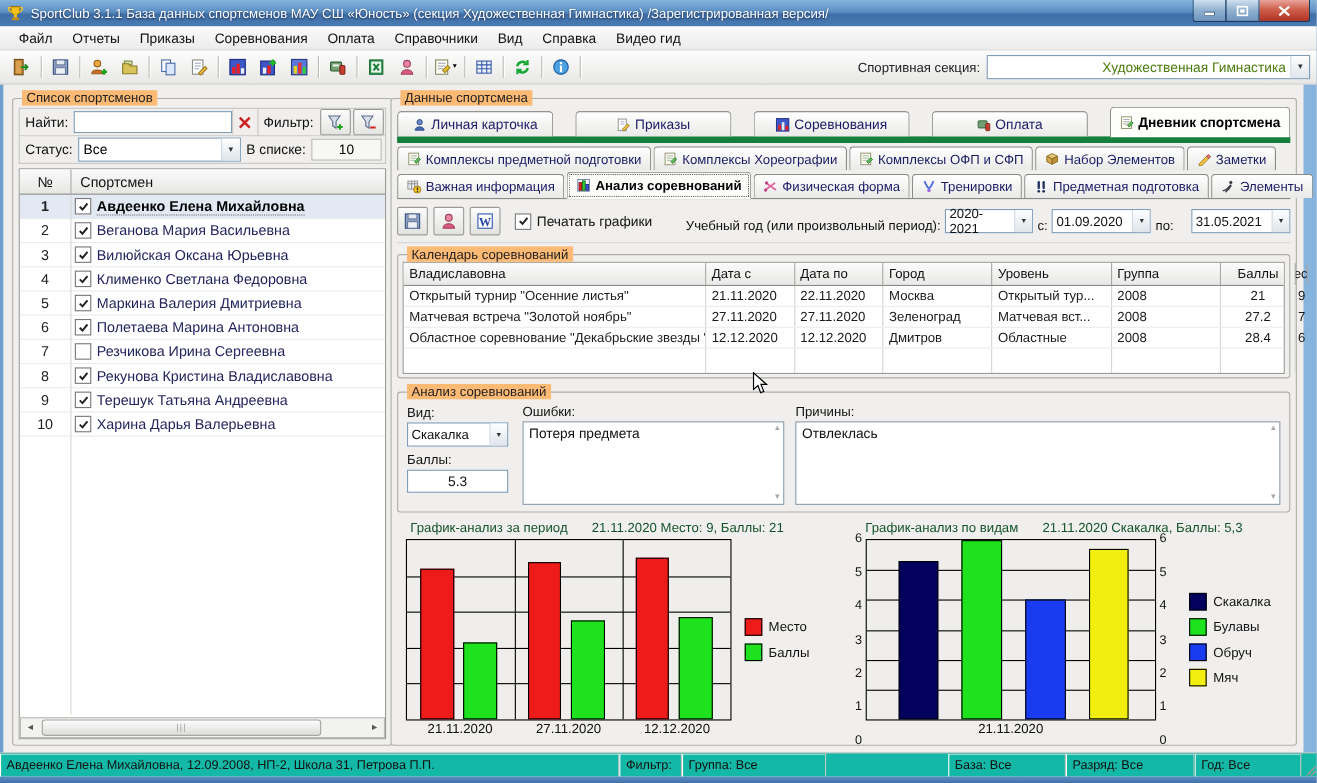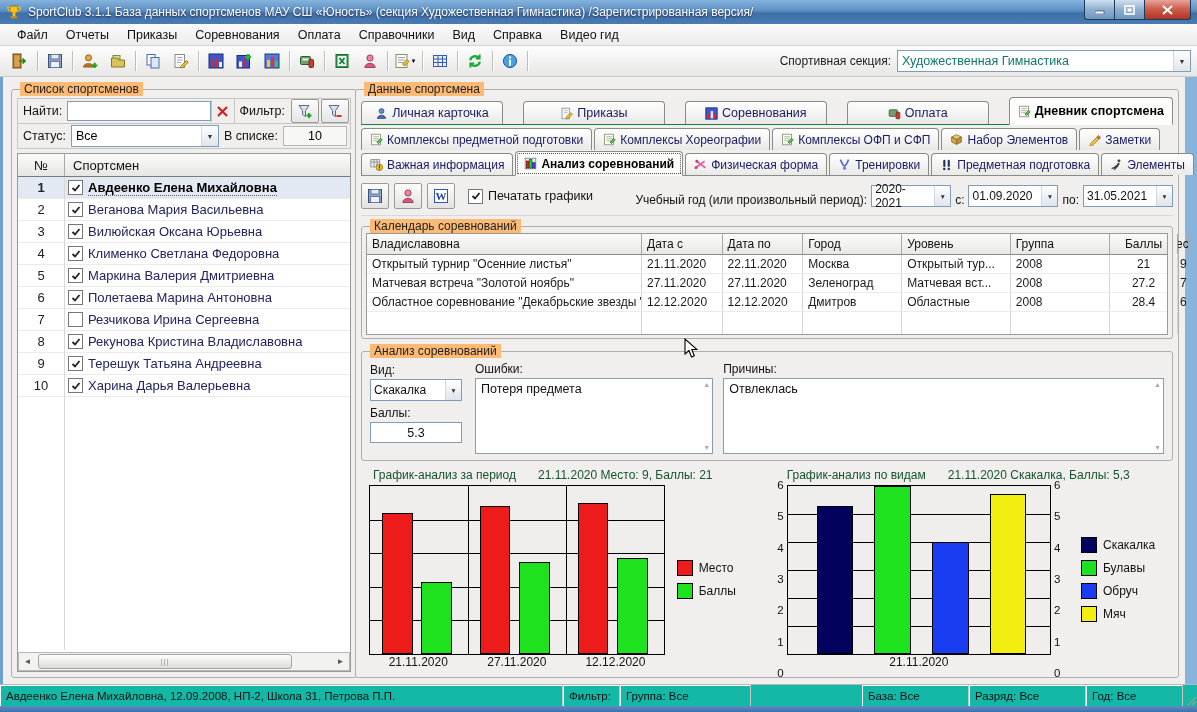--- a/index.html
+++ b/index.html
@@ -20,21 +20,21 @@
   
   .toolbar{height:30px;flex:0 0 30px;background:linear-gradient(#fdfdfd,#e7e7e5);border-bottom:1px solid #c9c9c6;display:flex;align-items:center;padding:0 6px;}
   .tb-icons{display:flex;align-items:center;height:100%;}
   .tb-btn{width:26px;height:24px;display:flex;align-items:center;justify-content:center;border:1px solid transparent;border-radius:2px;}
   .tb-sep{width:1px;height:20px;background:#bdbdba;margin:0 3px;box-shadow:1px 0 0 #fff;}
   .tb-right{margin-left:auto;display:flex;align-items:center;gap:6px;}
   .tb-right .lbl{font-size:12px;color:#222;}
   .combo{background:#fff;border:1px solid #7f9db9;height:20px;display:flex;align-items:center;}
   .combo .combo-val{flex:1;padding:0 4px;font-size:12.5px;white-space:nowrap;overflow:hidden;}
   .combo .combo-arrow{width:16px;height:100%;display:flex;align-items:center;justify-content:center;font-size:7px;color:#333;border-left:1px solid #d0d8e2;background:linear-gradient(#fefefe,#dfe5ec);}
-  .blue{color:#0f766e;}
+  .blue{color:#4d7c0f;text-align:right;}
   .section-combo{width:292px;}
   
   .main{flex:1;position:relative;border-left:3px solid #6f9fcc;border-right:12px solid #87b4dd;background:#f0efed;}
   .groupbox{position:absolute;border:1px solid #aeaeab;border-radius:3px;background:#f0efed;}
   .gb-label{position:absolute;top:-8px;left:8px;background:#fdba74;padding:0 4px;font-size:12px;color:#222;white-space:nowrap;}
   
   #gb-athletes{left:8px;top:12px;width:334px;bottom:6px;display:flex;flex-direction:column;padding:8px 5px 5px 5px;}
   .find-row,.status-row{display:flex;align-items:center;height:24px;flex:0 0 24px;border:1px solid #c6c6c3;background:#f0efed;}
   .status-row{border-top:none;}
   .find-row .lbl,.status-row .lbl{font-size:12.5px;padding:0 5px;color:#111;white-space:nowrap;}
@@ -56,21 +56,21 @@
   .a-row.sel .nm .nm-txt{border-bottom:1px dotted #666;}
   .cbx{width:13px;height:13px;flex:0 0 13px;background:#fff;border:1px solid #777;display:flex;align-items:center;justify-content:center;}
   .hscroll{height:17px;flex:0 0 17px;margin-top:2px;border:1px solid #b8b8b5;background:#f2f2f0;display:flex;align-items:center;}
   .hs-arrow{width:17px;height:100%;display:flex;align-items:center;justify-content:center;font-size:8px;color:#555;}
   .hs-track{flex:1;height:100%;position:relative;}
   .hs-thumb{position:absolute;left:2px;right:40px;top:1px;bottom:1px;border:1px solid #a5a5a2;border-radius:3px;background:linear-gradient(#fdfdfd,#dcdcda);display:flex;align-items:center;justify-content:center;color:#999;font-size:8px;letter-spacing:1px;}
   
   #gb-data{left:352px;top:12px;right:6px;bottom:6px;display:flex;flex-direction:column;padding:8px 5px 4px 5px;}
   .tab-row{display:flex;align-items:flex-end;flex:0 0 auto;}
   .tab{border:1px solid #8a8a88;border-bottom:none;border-radius:4px 4px 0 0;background:linear-gradient(#fff,#e9e9e7);display:flex;align-items:center;gap:4px;font-size:12px;color:#1b1b66;padding:0 8px;height:21px;white-space:nowrap;}
-  .tab-row1{height:26px;gap:20px;border-bottom:1px solid #15803d;}
+  .tab-row1{height:26px;gap:20px;border-bottom:6px solid #15803d;}
   .tab-row1 .tab{flex:1;justify-content:center;height:22px;font-size:12.5px;}
   .tab-row1 .tab.active{height:26px;background:#fdfdfc;font-weight:bold;color:#000;margin-bottom:-1px;border-bottom:1px solid #fdfdfc;}
   .tab-row2,.tab-row3{margin-top:2px;gap:2px;height:23px;}
   .tab-row3{border-bottom:1px solid #8a8a88;}
   .tab-row3 .tab.active{background:#fcfcfa;font-weight:bold;color:#000;outline:1px dotted #555;outline-offset:-3px;height:23px;margin-bottom:-1px;border-bottom:1px solid #fcfcfa;}
   .diary-toolbar{flex:0 0 30px;display:flex;align-items:center;gap:5px;margin-top:5px;border-bottom:1px solid #d8d8d5;padding-bottom:4px;}
   .d-btn{width:26px;height:24px;border:1px solid #9a9a97;border-radius:2px;background:linear-gradient(#fcfcfc,#e2e2e0);display:flex;align-items:center;justify-content:center;}
   .chk-row{display:flex;align-items:center;gap:5px;margin-left:8px;font-size:12.5px;color:#111;}
   .year-grp{margin-left:auto;display:flex;align-items:flex-end;gap:4px;font-size:12px;color:#111;}
   .mini-combo{background:#fff;border:1px solid #7f9db9;height:20px;display:flex;align-items:center;font-size:12px;}
@@ -718,21 +718,21 @@
           <div class="mini-combo" style="width:78px;">
             <span class="combo-val">2020-2021</span>
             <span class="combo-arrow">▼</span>
           </div>
           <span>с:</span>
           <div class="mini-combo" style="width:88px;">
             <span class="combo-val">01.09.2020</span>
             <span class="combo-arrow">▼</span>
           </div>
           <span>по:</span>
-          <div class="mini-combo" style="width:88px;">
+          <div class="mini-combo" style="width:88px;margin-left:12px;">
             <span class="combo-val">31.05.2021</span>
             <span class="combo-arrow">▼</span>
           </div>
         </div>
       </div>
 
       <div id="gb-cal">
         <span class="gb-label">Календарь соревнований</span>
         <div class="cal-table" id="cal-table">
             <div class="cal-row head">

